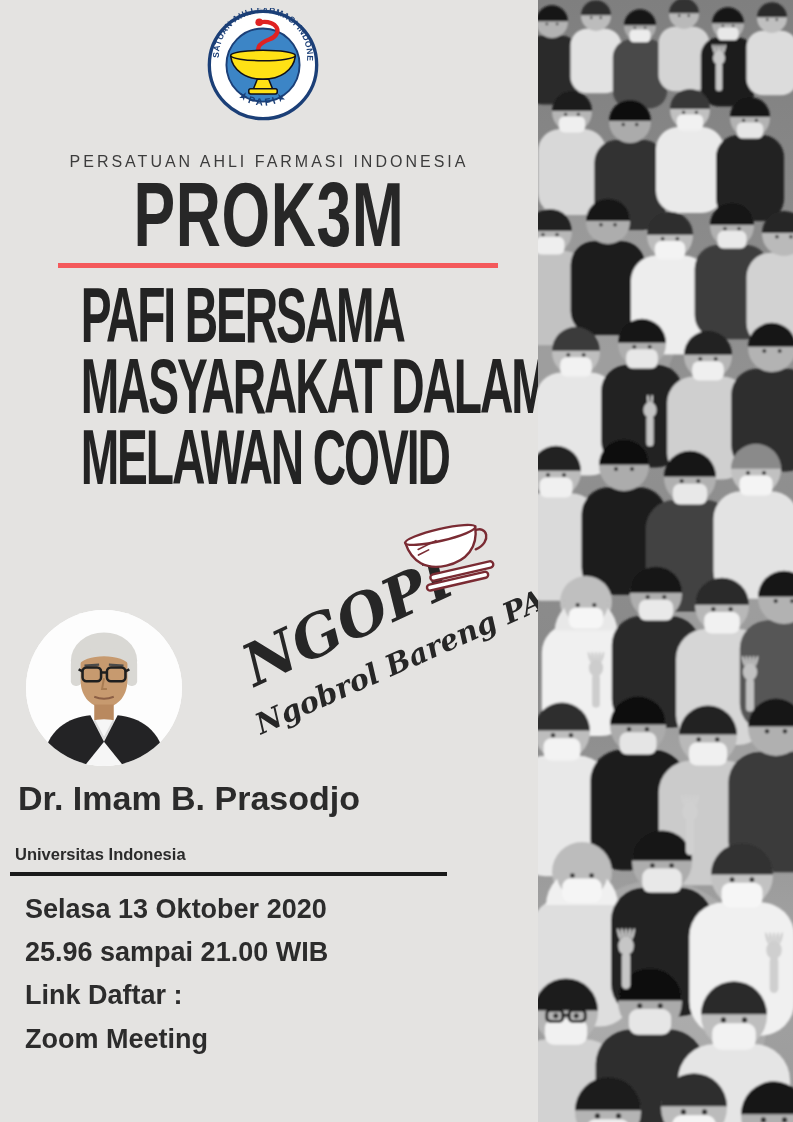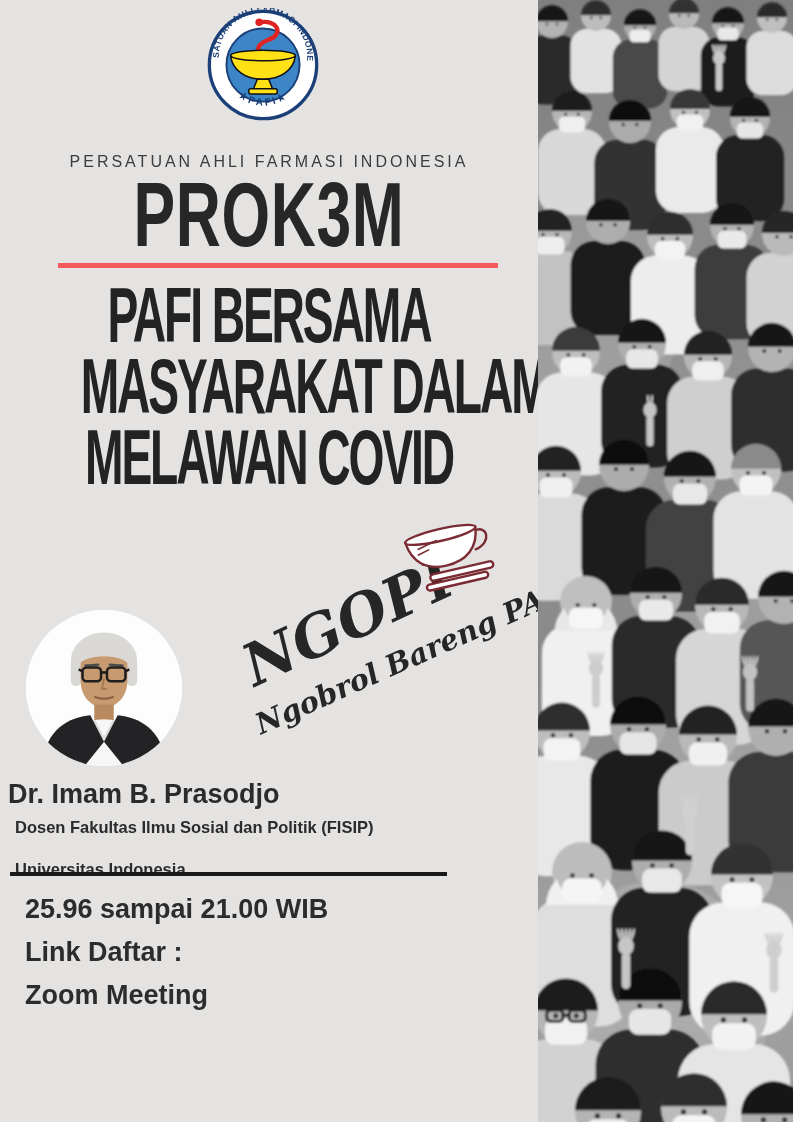--- a/index.html
+++ b/index.html
@@ -11,43 +11,43 @@
   .org-name{
     position:absolute;top:153px;left:0;width:538px;text-align:center;
     font-size:16px;letter-spacing:3px;color:#3c3c3c;font-weight:500;white-space:nowrap;
   }
   .main-title{
     position:absolute;top:170px;left:0;width:538px;text-align:center;
     font-size:96px;line-height:1;font-weight:700;color:#272727;letter-spacing:1px;
     transform:scale(0.65,0.94);transform-origin:50% 0;white-space:nowrap;
   }
   .red-line{position:absolute;top:263px;left:58px;width:440px;height:5px;background:#f4595b;}
-  .headline{position:absolute;top:280px;left:0;width:538px;text-align:center;font-weight:700;color:#232323;}
+  .headline{position:absolute;top:280px;left:0;width:538px;text-align:left;font-weight:700;color:#232323;}
   .headline .hl{
     font-size:66px;line-height:71px;letter-spacing:-3px;white-space:nowrap;
     transform:scale(0.70,1.18);transform-origin:center center;
   }
   .ngopi-title{
     position:absolute;left:232px;top:638px;font-family:"DejaVu Serif",serif;
     font-style:italic;font-weight:700;font-size:58px;color:#262626;
     transform:rotate(-25deg);transform-origin:left top;white-space:nowrap;
   }
   .ngopi-sub{
     position:absolute;left:250px;top:710px;font-family:"DejaVu Serif",serif;
     font-style:italic;font-weight:700;font-size:29px;color:#262626;
     transform:rotate(-24deg);transform-origin:left top;white-space:nowrap;
   }
   .cup{position:absolute;left:396px;top:506px;width:104px;height:92px;transform:rotate(-13deg);}
   .speaker-photo{
     position:absolute;left:26px;top:610px;width:156px;height:156px;border-radius:50%;
     overflow:hidden;background:#fdfdfd;
   }
-  .sp-name{position:absolute;left:8px;top:779px;font-size:27px;font-weight:700;color:#2b2b2b;white-space:nowrap;}
+  .sp-name{position:absolute;left:18px;top:779px;font-size:34px;font-weight:700;color:#2b2b2b;white-space:nowrap;}
   .sp-role{position:absolute;left:15px;font-size:16.5px;font-weight:700;color:#2b2b2b;white-space:nowrap;}
-  .r1{top:818px;} .r2{top:845px;margin-top:15px;}
+  .r1{top:818px;} .r2{top:845px;}
   .divider{position:absolute;left:10px;top:872px;width:437px;height:4px;background:#1a1a1a;}
   .event{position:absolute;left:25px;top:888px;}
   .event .ev{font-size:27px;line-height:43.2px;font-weight:700;color:#2c2c2c;white-space:nowrap;}
   .photo{position:absolute;left:538px;top:0;width:255px;height:1122px;display:block;}
 </style>
 </head>
 <body>
 
 <div class="poster">
 
@@ -119,26 +119,26 @@
       <path d="M80,70 L78,81 L83,81" stroke="#a87c52" stroke-width="2" fill="none"></path>
       <path d="M70,89 Q80,93 90,89" stroke="#8c5f45" stroke-width="2" fill="none"></path>
       <rect x="70" y="97" width="20" height="18" fill="#b9895f"></rect>
       <path d="M40,160 C44,124 60,112 80,112 C100,112 116,124 120,160 Z" fill="#f6f6f6"></path>
       <path d="M70,113 L80,132 L90,113" stroke="#dcdcdc" stroke-width="2" fill="none"></path>
       <path d="M16,160 C20,122 44,110 66,108 L80,135 L60,160 Z" fill="#232325"></path>
       <path d="M144,160 C140,122 116,110 94,108 L80,135 L100,160 Z" fill="#232325"></path>
     </svg>
   </div>
   <div class="sp-name">Dr. Imam B. Prasodjo</div>
-  <div class="sp-role r1">Dosen Fakultas Ilmu Sosial dan Politik (FISIP)</div>
   <div class="sp-role r2">Universitas Indonesia</div>
 
   <div class="divider"></div>
 
   <div class="event">
+    <div class="ev">Selasa 13 Oktober 2020</div>
     <div class="ev">25.96 sampai 21.00 WIB</div>
     <div class="ev">Link Daftar :</div>
     <div class="ev">Zoom Meeting</div>
   </div>
 
   <svg class="photo" viewBox="0 0 255 1122" preserveAspectRatio="none">
     <defs>
       <linearGradient id="phbg" x1="0" y1="0" x2="0" y2="1">
         <stop offset="0" stop-color="#7f7f7f"></stop>
         <stop offset="0.35" stop-color="#929292"></stop>

